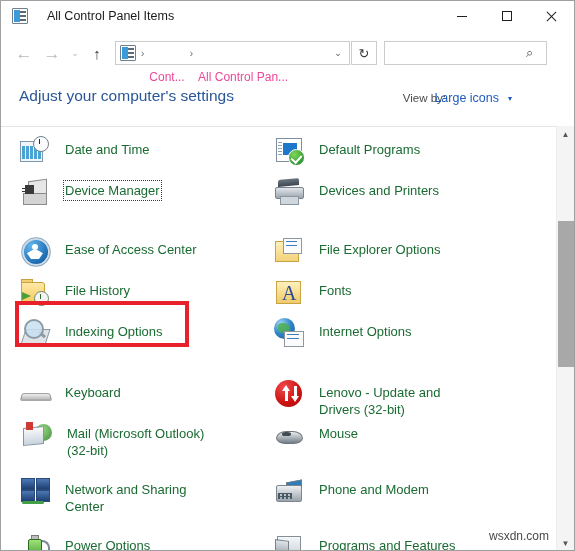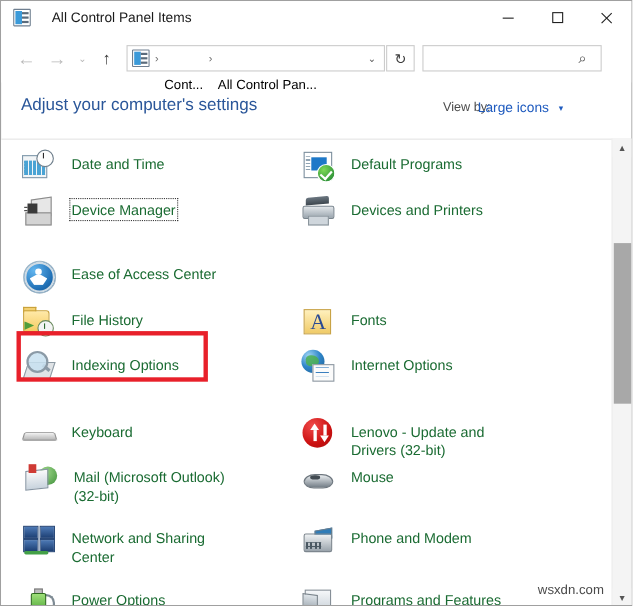--- a/index.html
+++ b/index.html
@@ -145,21 +145,21 @@
     flex: none;
   }
   .crumb-sep {
     color: #6d6d6d;
     font-size: 10px;
     margin: 0 5px;
     flex: none;
   }
   .crumb {
     font-size: 12px;
-    color: #000000;
+    color: #ec4899;
     white-space: nowrap;
     margin-top: 48px;
   }
   #addr-dropdown {
     margin-left: auto;
     width: 22px; height: 22px;
     display: flex; align-items: center; justify-content: center;
     color: #5a5a5a; font-size: 9px;
   }
   #refresh-btn {
@@ -866,20 +866,30 @@
         <div class="cp-item" style="left: 272px; top: 49px;">
           <div class="cp-icon">
             <div class="ico-base ico-printer">
               <div class="top"></div>
               <div class="body"></div>
               <div class="tray"></div>
             </div>
           </div>
           <div class="cp-label">Devices and Printers</div>
         </div>
+        <div class="cp-item" style="left: 272px; top: 108px;">
+          <div class="cp-icon">
+            <div class="ico-base ico-feopt">
+              <div class="folder"></div>
+              <div class="sheet"></div>
+              <div class="rows"></div>
+            </div>
+          </div>
+          <div class="cp-label">File Explorer Options</div>
+        </div>
         <div class="cp-item" style="left: 272px; top: 149px;">
           <div class="cp-icon">
             <div class="ico-base ico-fonts">
               <div class="folder"></div>
               <div class="letter">A</div>
             </div>
           </div>
           <div class="cp-label">Fonts</div>
         </div>
         <div class="cp-item" style="left: 272px; top: 190px;">

